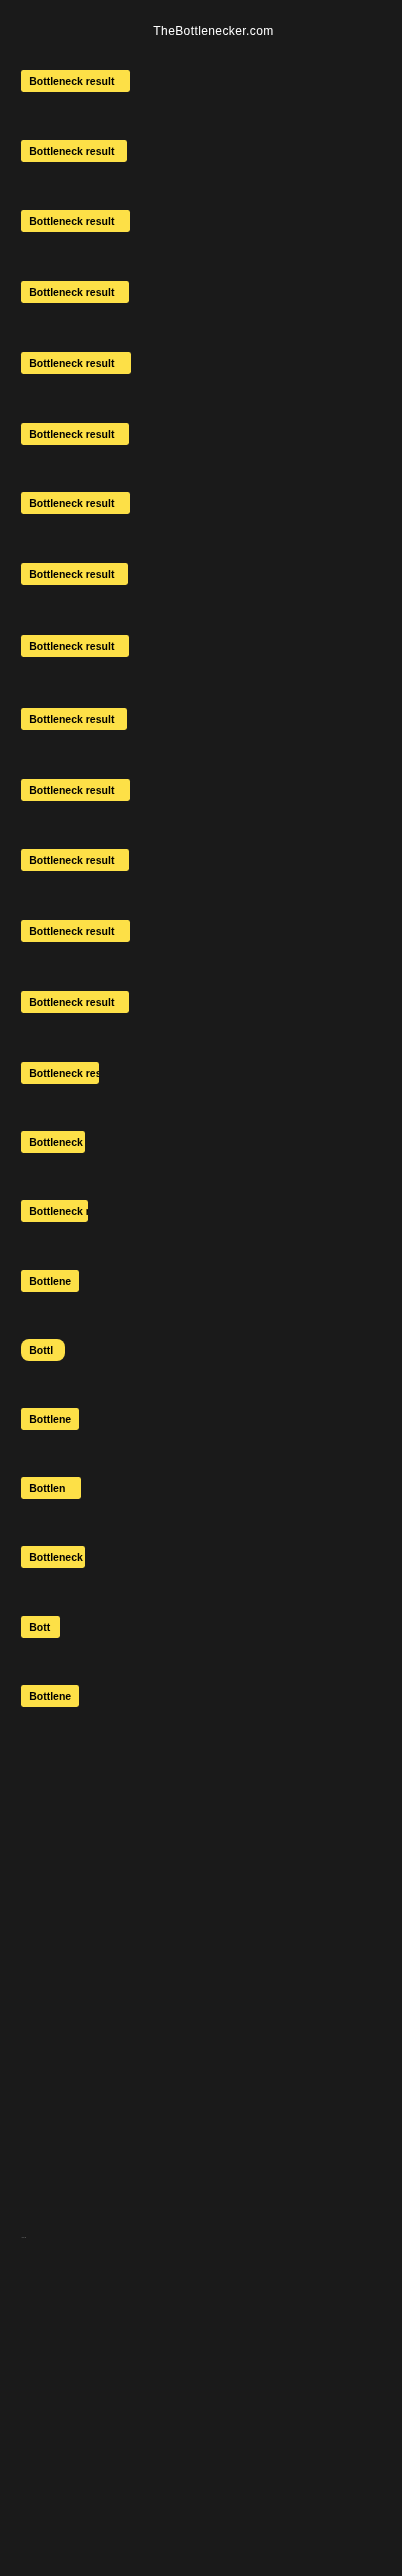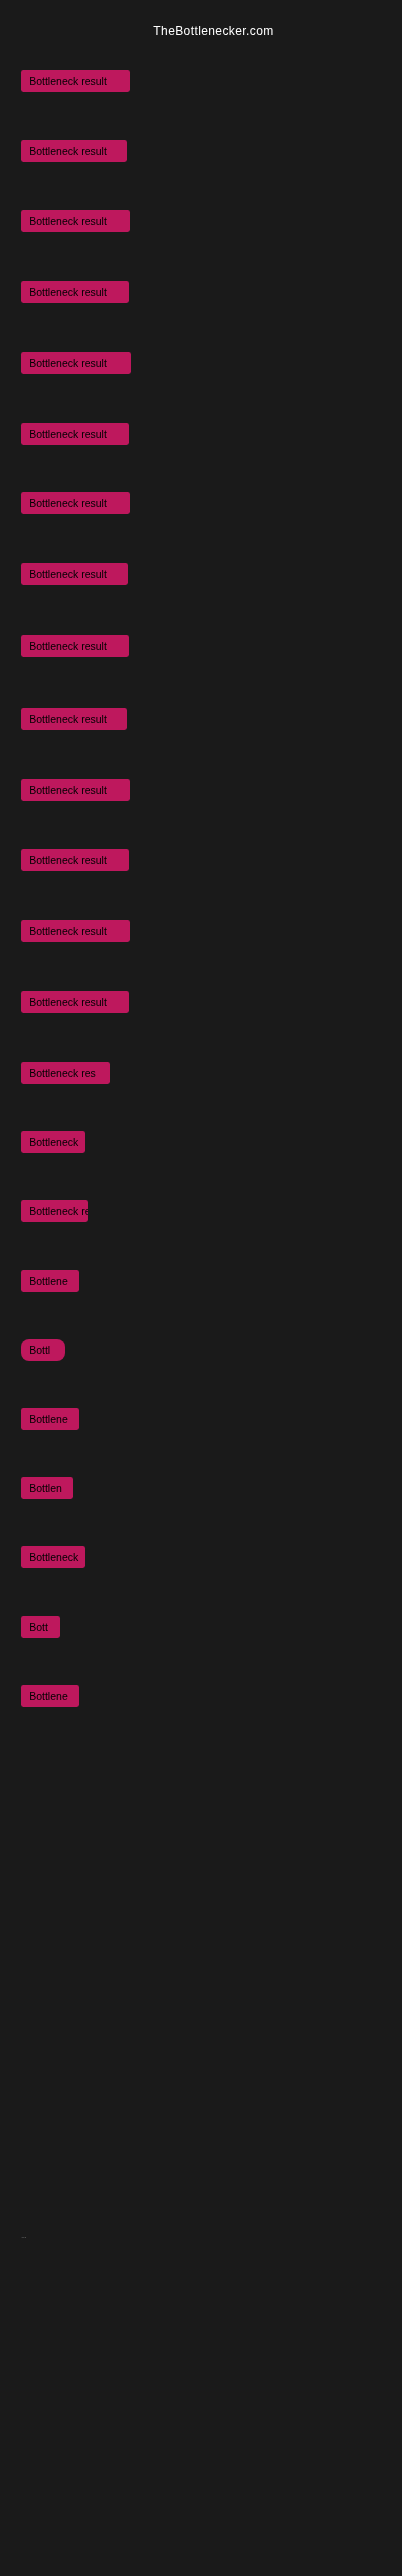--- a/index.html
+++ b/index.html
@@ -17,24 +17,24 @@
     .site-header {
       text-align: center;
       padding: 6.4px 0 3.2px 0;
       color: #ffffff;
       font-size: 12px;
       font-weight: normal;
       letter-spacing: 0.4px;
     }
     .bottleneck-item {
       display: block;
-      background-color: #be185d;
+      background-color: #fde047;
       color: #000000;
       font-size: 10.5px;
-      font-weight: 400;
+      font-weight: 700;
       padding: 4.8px 8px;
       margin: 6.4px 3.2px 0 3.2px;
       border-radius: 2.4px;
       white-space: nowrap;
       overflow: hidden;
     }
     .small-text {
       position: absolute;
       color: #888;
       font-size: 6.4px;
@@ -56,26 +56,26 @@
     <div class="bottleneck-item" style="position: absolute; top: 298px; width: 110px;">Bottleneck result</div>
     <div class="bottleneck-item" style="position: absolute; top: 369px; width: 108px;">Bottleneck result</div>
     <div class="bottleneck-item" style="position: absolute; top: 438px; width: 109px;">Bottleneck result</div>
     <div class="bottleneck-item" style="position: absolute; top: 509px; width: 107px;">Bottleneck result</div>
     <div class="bottleneck-item" style="position: absolute; top: 581px; width: 108px;">Bottleneck result</div>
     <div class="bottleneck-item" style="position: absolute; top: 654px; width: 106px;">Bottleneck result</div>
     <div class="bottleneck-item" style="position: absolute; top: 725px; width: 109px;">Bottleneck result</div>
     <div class="bottleneck-item" style="position: absolute; top: 795px; width: 108px;">Bottleneck result</div>
     <div class="bottleneck-item" style="position: absolute; top: 866px; width: 109px;">Bottleneck result</div>
     <div class="bottleneck-item" style="position: absolute; top: 937px; width: 108px;">Bottleneck result</div>
-    <div class="bottleneck-item" style="position: absolute; top: 1008px; width: 89px;">Bottleneck res</div>
+    <div class="bottleneck-item" style="position: absolute; top: 1008px; width: 78px;">Bottleneck res</div>
     <div class="bottleneck-item" style="position: absolute; top: 1077px; width: 64px;">Bottleneck</div>
     <div class="bottleneck-item" style="position: absolute; top: 1146px; width: 67px;">Bottleneck re</div>
     <div class="bottleneck-item" style="position: absolute; top: 1216px; width: 58px;">Bottlene</div>
     <div class="bottleneck-item" style="position: absolute; top: 1285px; width: 44px; border-radius: 8px;">Bottl</div>
     <div class="bottleneck-item" style="position: absolute; top: 1354px; width: 58px;">Bottlene</div>
-    <div class="bottleneck-item" style="position: absolute; top: 1423px; width: 52px;">Bottlen</div>
+    <div class="bottleneck-item" style="position: absolute; top: 1423px; width: 60px;">Bottlen</div>
     <div class="bottleneck-item" style="position: absolute; top: 1492px; width: 64px;">Bottleneck</div>
     <div class="bottleneck-item" style="position: absolute; top: 1562px; width: 39px;">Bott</div>
     <div class="bottleneck-item" style="position: absolute; top: 1631px; width: 58px;">Bottlene</div>
   </div>
 
 <span class="small-text" style="top:2214px;">...</span>
 
 
 </body></html>

